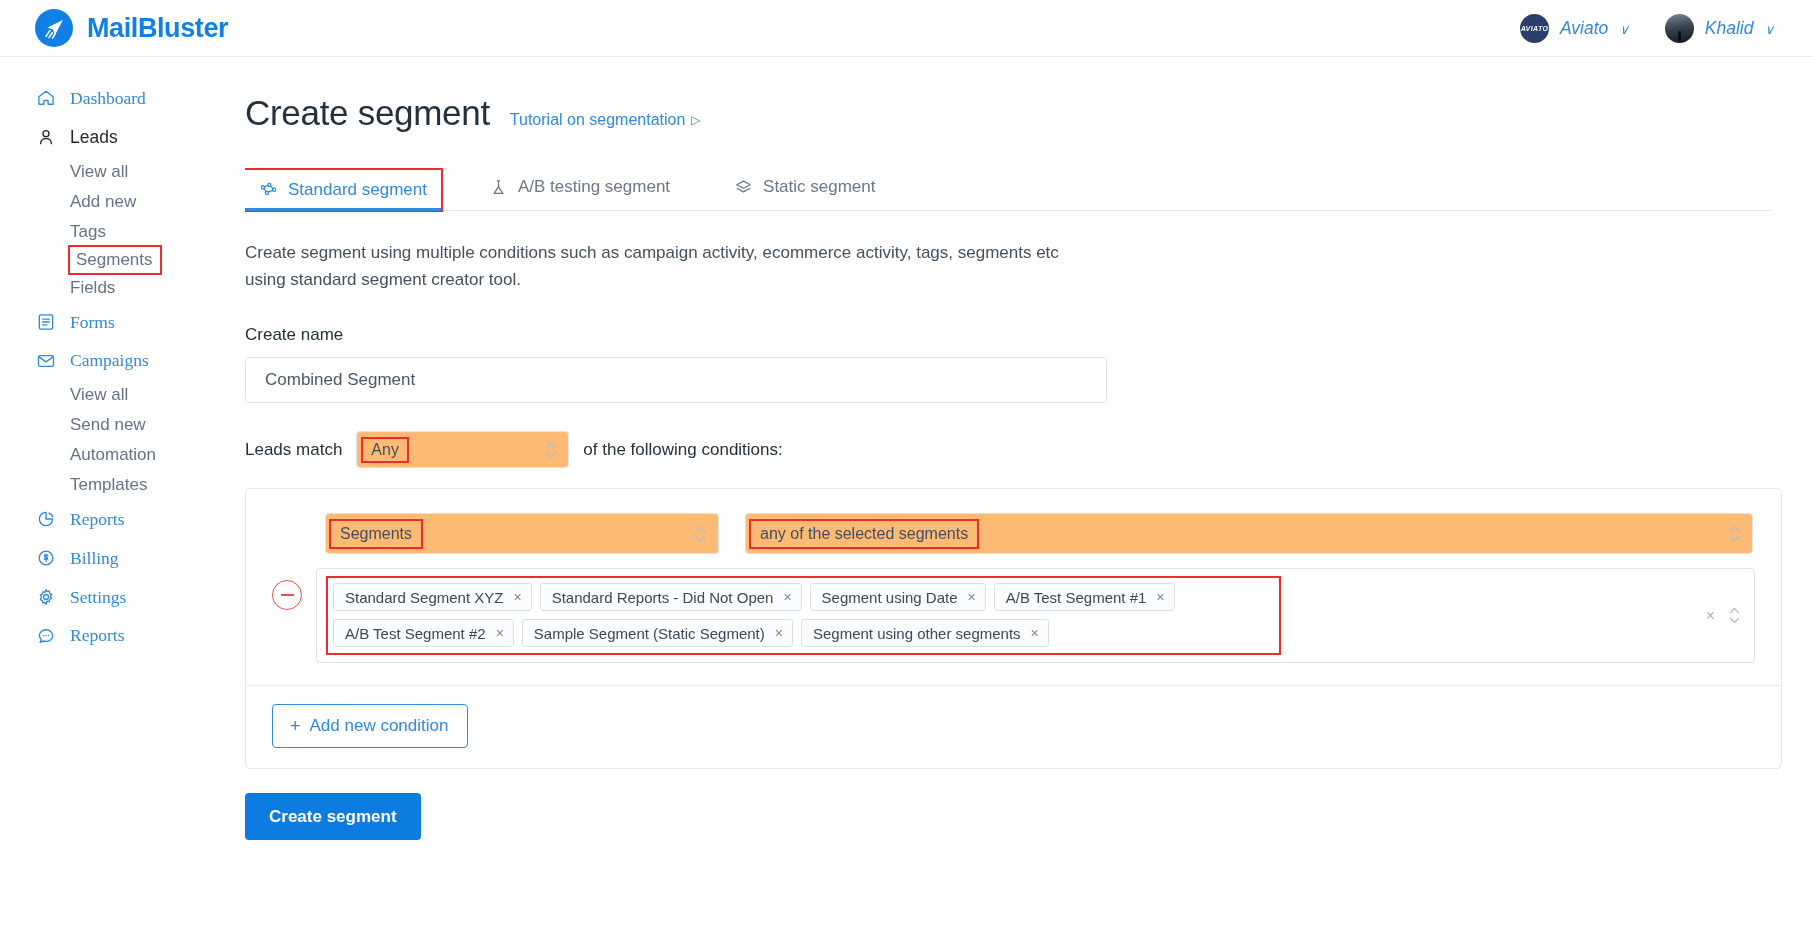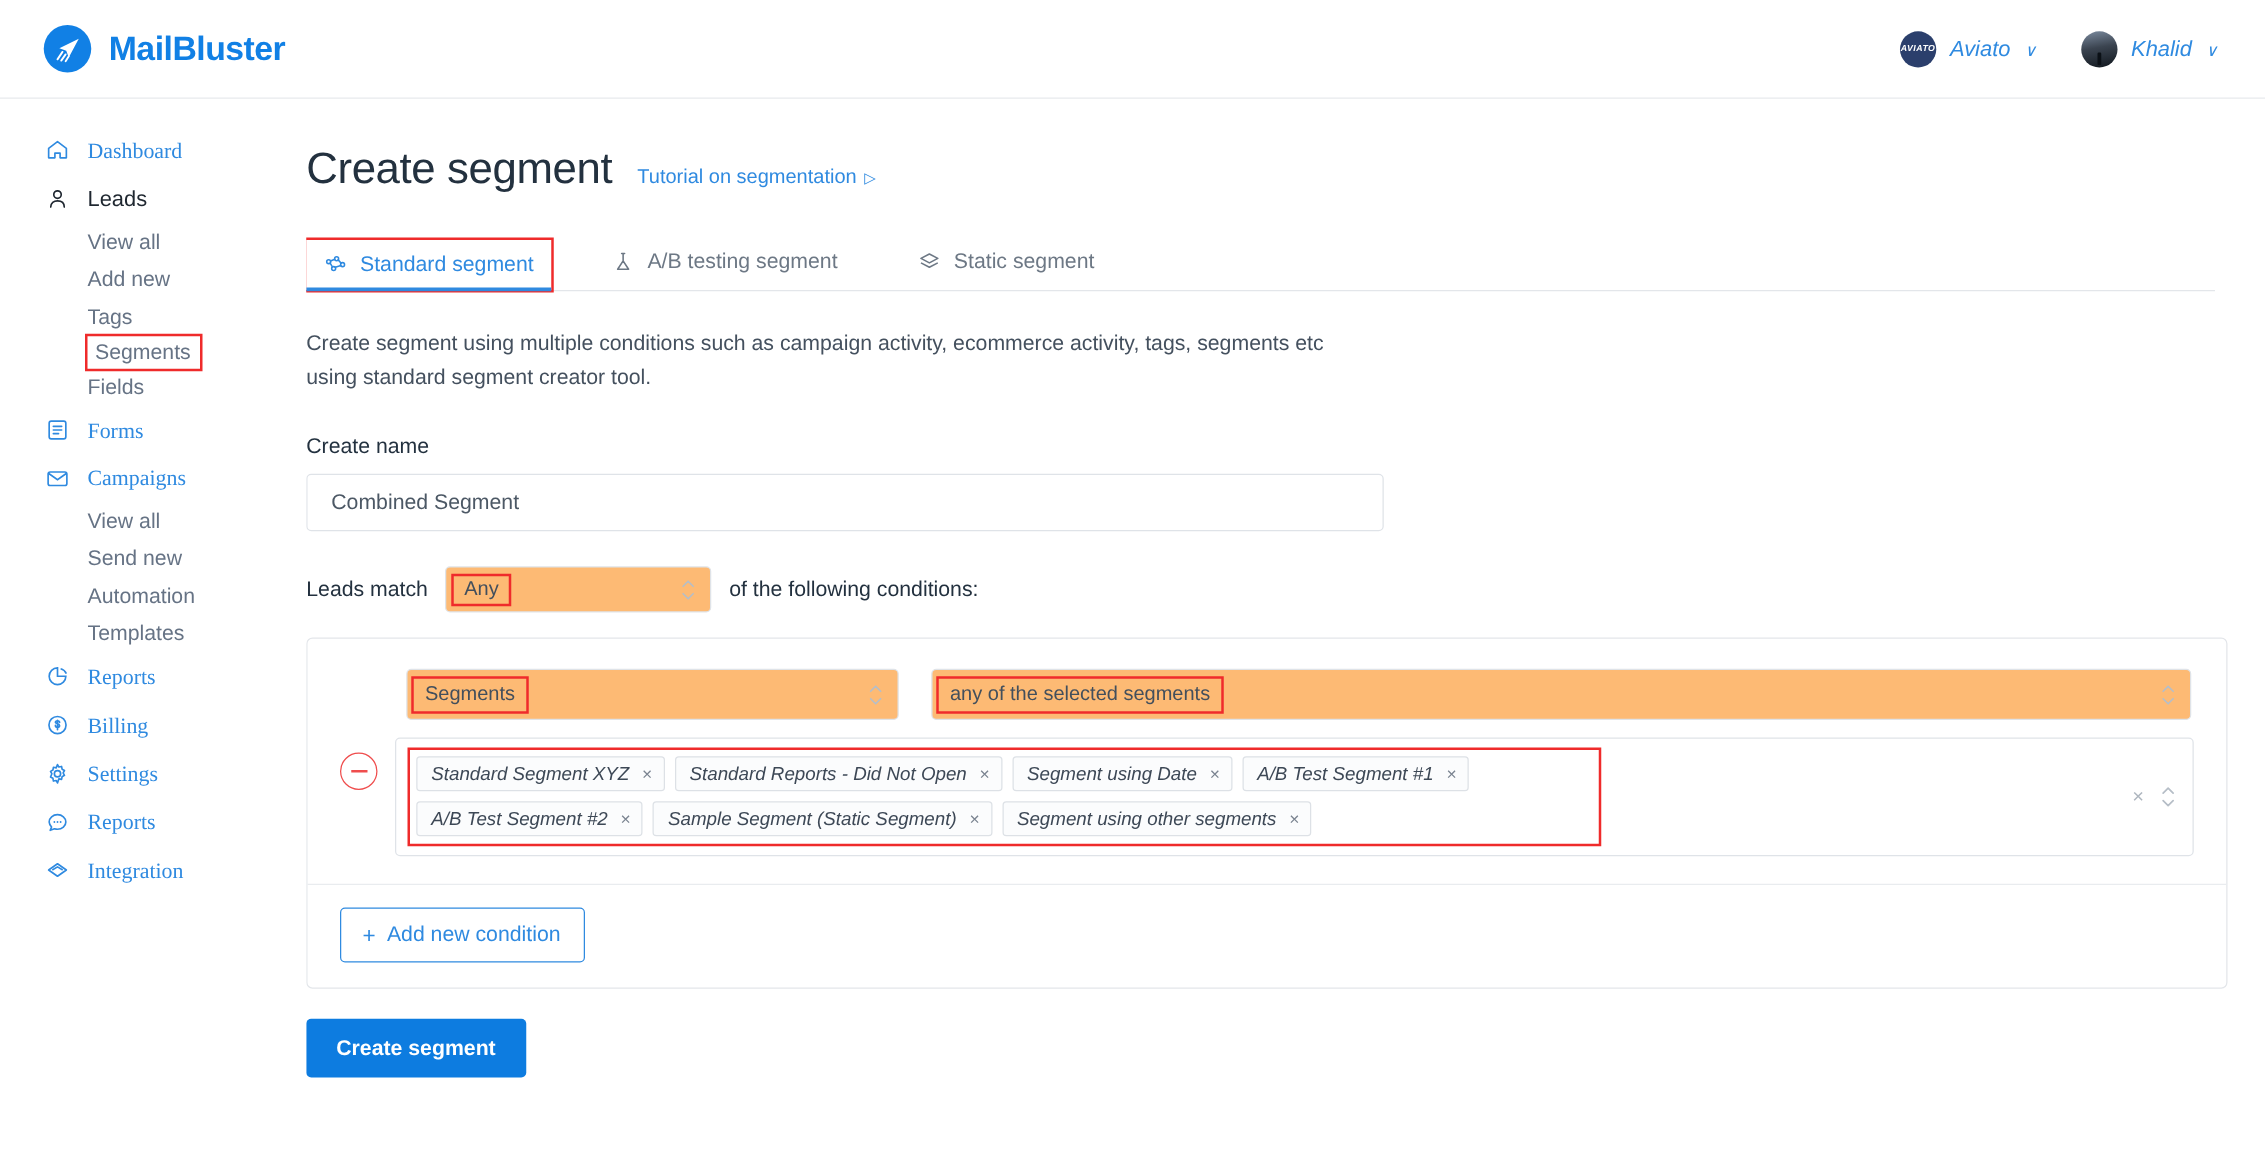--- a/index.html
+++ b/index.html
@@ -7,21 +7,21 @@
     width: 1812px; height: 927px;
     font-family: "Liberation Sans", sans-serif;
     background: #ffffff;
     overflow: hidden;
     -webkit-font-smoothing: antialiased;
   }
 
   
   .header {
     position: relative;
-    height: 79px;
+    height: 57px;
     border-bottom: 1px solid #e8eaed;
     display: flex;
     align-items: center;
     justify-content: space-between;
     padding: 0 30px 0 34px;
     background: #fff;
   }
   .brand { display: flex; align-items: center; gap: 13px; }
   .brand-mark { width: 40px; height: 40px; display: block; }
   .brand-name {
@@ -143,21 +143,21 @@
     display: flex; gap: 26px; padding: 24px 26px 0 79px;
   }
   .select-box.cond-a { width: 394px; height: 41px; }
   .select-box.cond-b { width: 1008px; height: 41px; }
   .select-box.cond-a .select-value.boxed-val,
   .select-box.cond-b .select-value.boxed-val {
     outline: 2.5px solid #ef2b2b; padding: 4px 9px; margin-left: -10px;
   }
 
   .chips-row {
-    display: flex; align-items: flex-start; padding: 14px 26px 22px 26px; gap: 14px; font-style: italic;
+    display: flex; align-items: flex-start; padding: 14px 26px 22px 26px; gap: 14px;
   }
   .minus-btn {
     width: 30px; height: 30px; border-radius: 50%;
     border: 1.8px solid #ef4d4d; flex: none; margin-top: 12px;
     display: flex; align-items: center; justify-content: center; cursor: pointer;
   }
   .minus-btn span { display: block; width: 13px; height: 1.8px; background: #ef4d4d; }
   .multiselect {
     flex: 1; border: 1px solid #dfe3e8; border-radius: 4px;
     min-height: 82px; padding: 9px 11px; display: flex; align-items: flex-start;
@@ -294,27 +294,20 @@
     <div class="nav-item primary">
       <svg class="ic" viewBox="0 0 24 24" fill="none" stroke="#2f8ae0" stroke-width="1.6">
         <path d="M20 11.5c0 3.9-3.6 7-8 7-1 0-2-.2-2.9-.5L5 19.5l1.3-3.2C5.2 15 4 13.4 4 11.5c0-3.9 3.6-7 8-7s8 3.1 8 7z" stroke-linejoin="round"></path>
         <circle cx="9" cy="11.5" r=".9" fill="#2f8ae0" stroke="none"></circle>
           <circle cx="12" cy="11.5" r=".9" fill="#2f8ae0" stroke="none"></circle>
           <circle cx="15" cy="11.5" r=".9" fill="#2f8ae0" stroke="none"></circle>
       </svg>
       <span>Reports</span>
     </div>
 
-    <div class="nav-item primary">
-      <svg class="ic" viewBox="0 0 24 24" fill="none" stroke="#2f8ae0" stroke-width="1.6">
-        <path d="M3.5 12 L12 6 L20.5 12 L12 18 Z" stroke-linejoin="round"></path>
-        <path d="M7 12 L12 9 L17 12" stroke-linejoin="round"></path>
-      </svg>
-      <span>Integration</span>
-    </div>
   </div>
 
   <div class="main">
     <div class="main-inner">
 
       <div class="title-row">
         <div class="page-title">Create segment</div>
         <div class="tutorial-link">
           <span>Tutorial on segmentation</span>
           <span class="play">▷</span>

